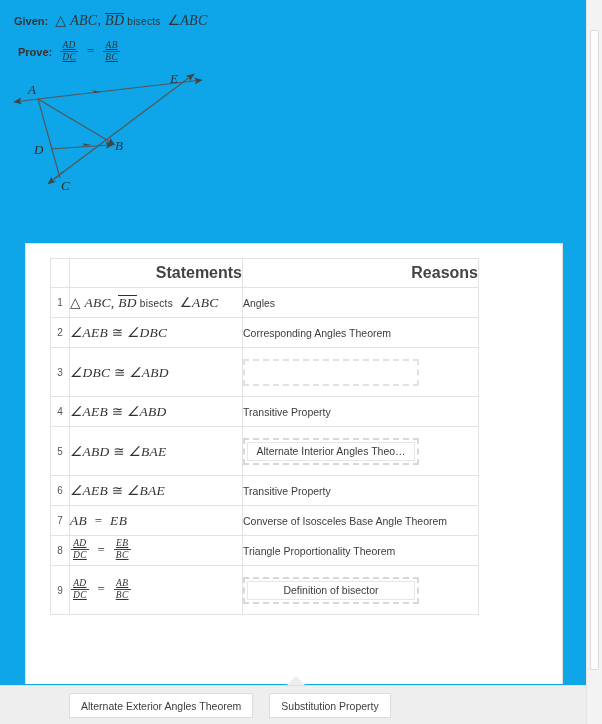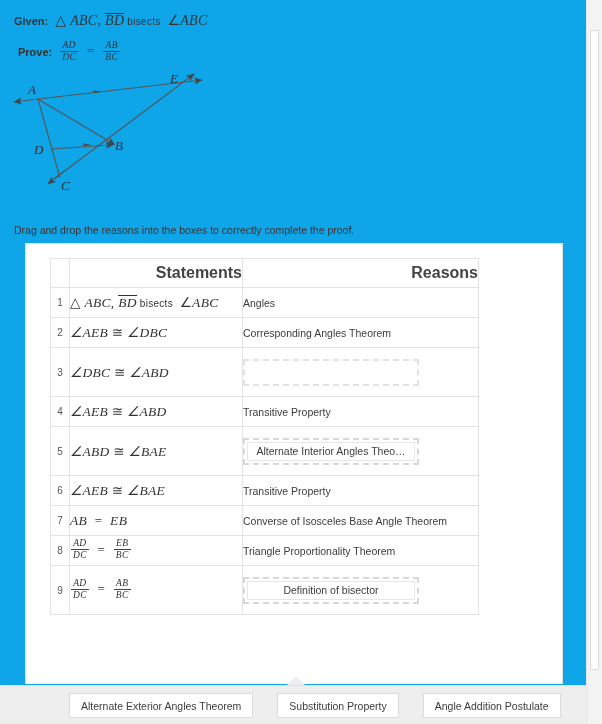--- a/index.html
+++ b/index.html
@@ -73,20 +73,21 @@
     flex-direction: column;
     align-items: center;
     vertical-align: middle;
     font-family: "Liberation Serif", serif;
     font-style: italic;
     font-size: 9.5px;
     line-height: 1.12;
     margin: 0 1px;
     position: relative;
     top: -1px;
+    text-decoration: underline;
   }
   .frac .num { padding: 0 2px; }
   .frac .den { padding: 0 2px; border-top: 1px solid #444; }
   .eq { margin: 0 4px; font-family: "Liberation Serif", serif; font-size: 13px; font-style: normal; }
 
   
   .diagram { position: absolute; left: 4px; top: 66px; width: 225px; height: 132px; }
   .diagram svg { display: block; }
   .dlabel {
     font-family: "Liberation Serif", serif;
@@ -196,21 +197,21 @@
     position: absolute;
     left: 0; bottom: 0;
     width: 586px; height: 39px;
     background: #eeeeee;
     border-top: 1px solid #e0e0e0;
   }
   .tray-inner {
     position: absolute;
     left: 69px; top: 7px;
     display: flex;
-    gap: 24px;
+    gap: 16px;
     text-align: right;
   }
   .tile {
     background: #fff;
     border: 1px solid #dcdcdc;
     height: 25px;
     display: flex;
     align-items: center;
     padding: 0 11px;
     font-size: 10.5px;
@@ -298,21 +299,20 @@
       </g>
 
       <text class="dlabel" x="24" y="28">A</text>
       <text class="dlabel" x="111" y="84">B</text>
       <text class="dlabel" x="57" y="124">C</text>
       <text class="dlabel" x="30" y="88">D</text>
       <text class="dlabel" x="166" y="17">E</text>
     </svg>
   </div>
 
-  <div class="instruction">Drag and drop the reasons into the boxes to correctly complete the proof.</div>
 
   <div class="card">
     <table class="proof-table">
       <colgroup>
         <col class="col-num">
           <col class="col-stmt">
           <col class="col-reason">
       </colgroup>
       <thead>
         <tr>
@@ -458,21 +458,20 @@
       </tbody>
     </table>
   </div>
 
   <div class="notch-line"></div>
   <div class="notch"></div>
   <div class="tray">
     <div class="tray-inner">
       <div class="tile">Alternate Exterior Angles Theorem</div>
       <div class="tile">Substitution Property</div>
-      <div class="tile">Angle Addition Postulate</div>
     </div>
   </div>
 
 </div>
 
 <div class="scroll-track">
   <div class="scroll-thumb"></div>
 </div>
 
 </body></html>

